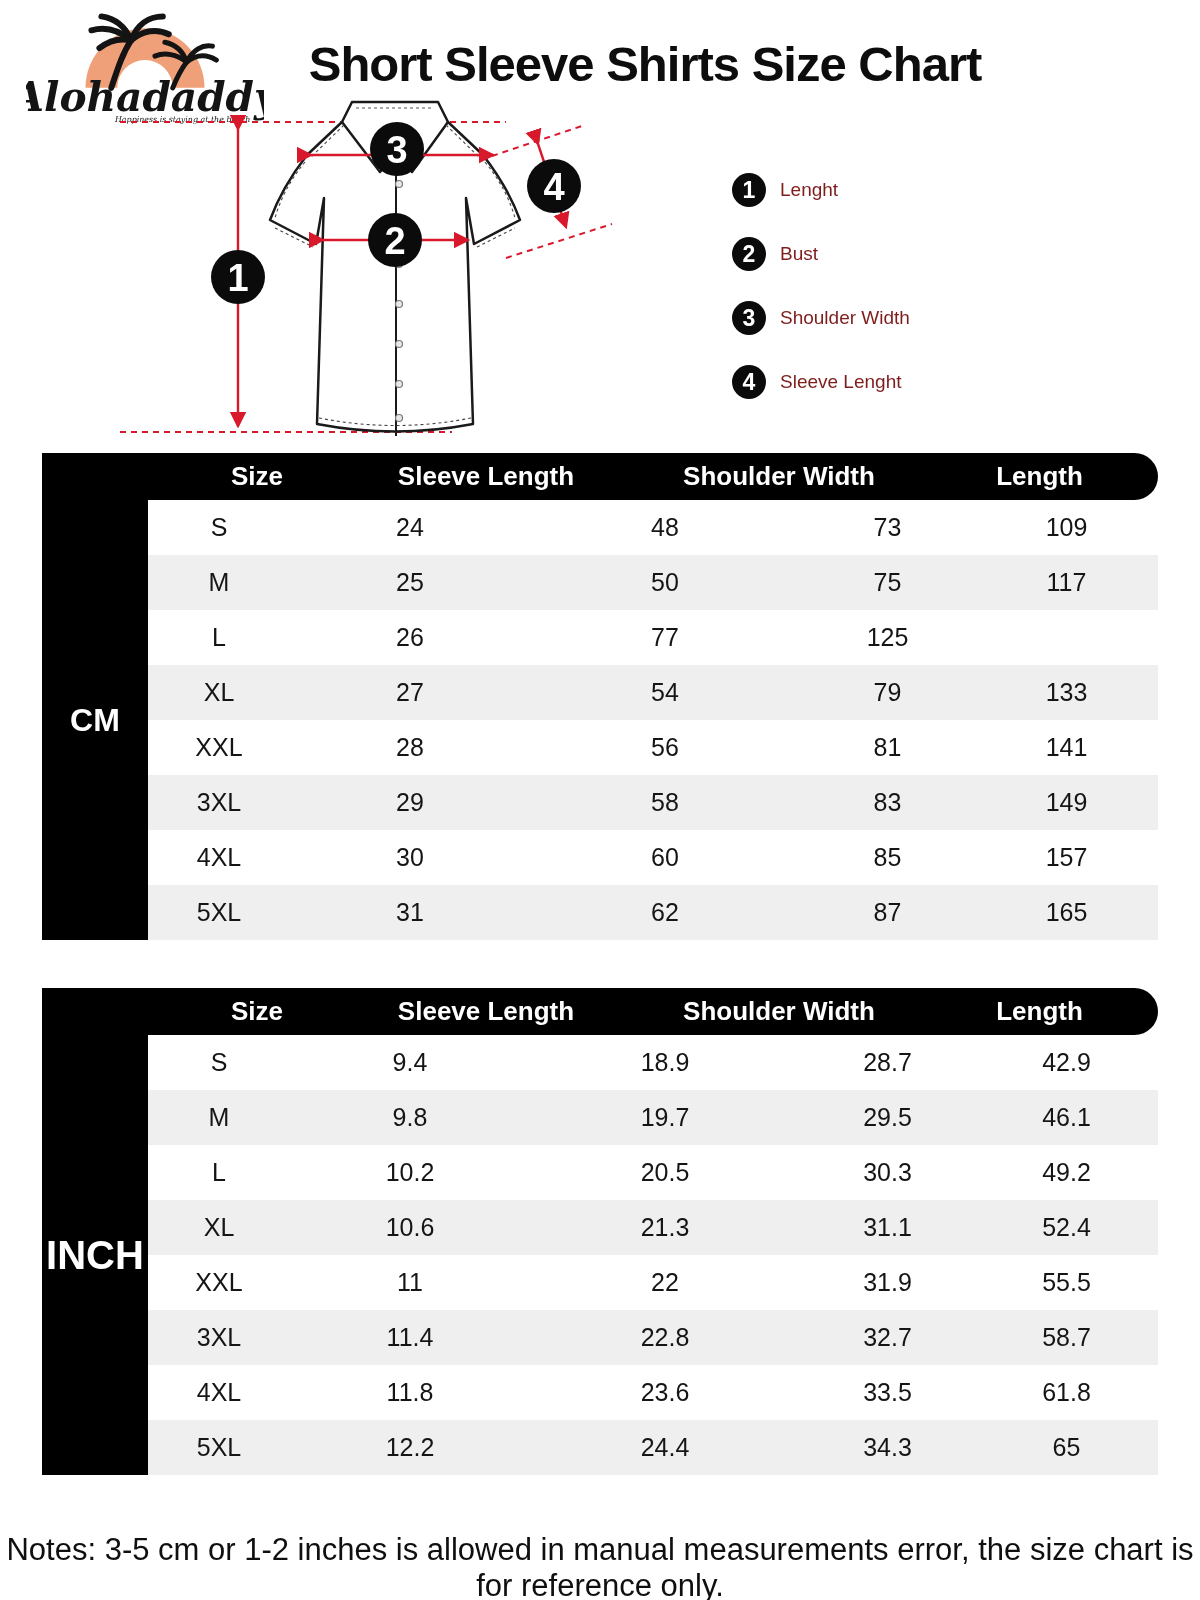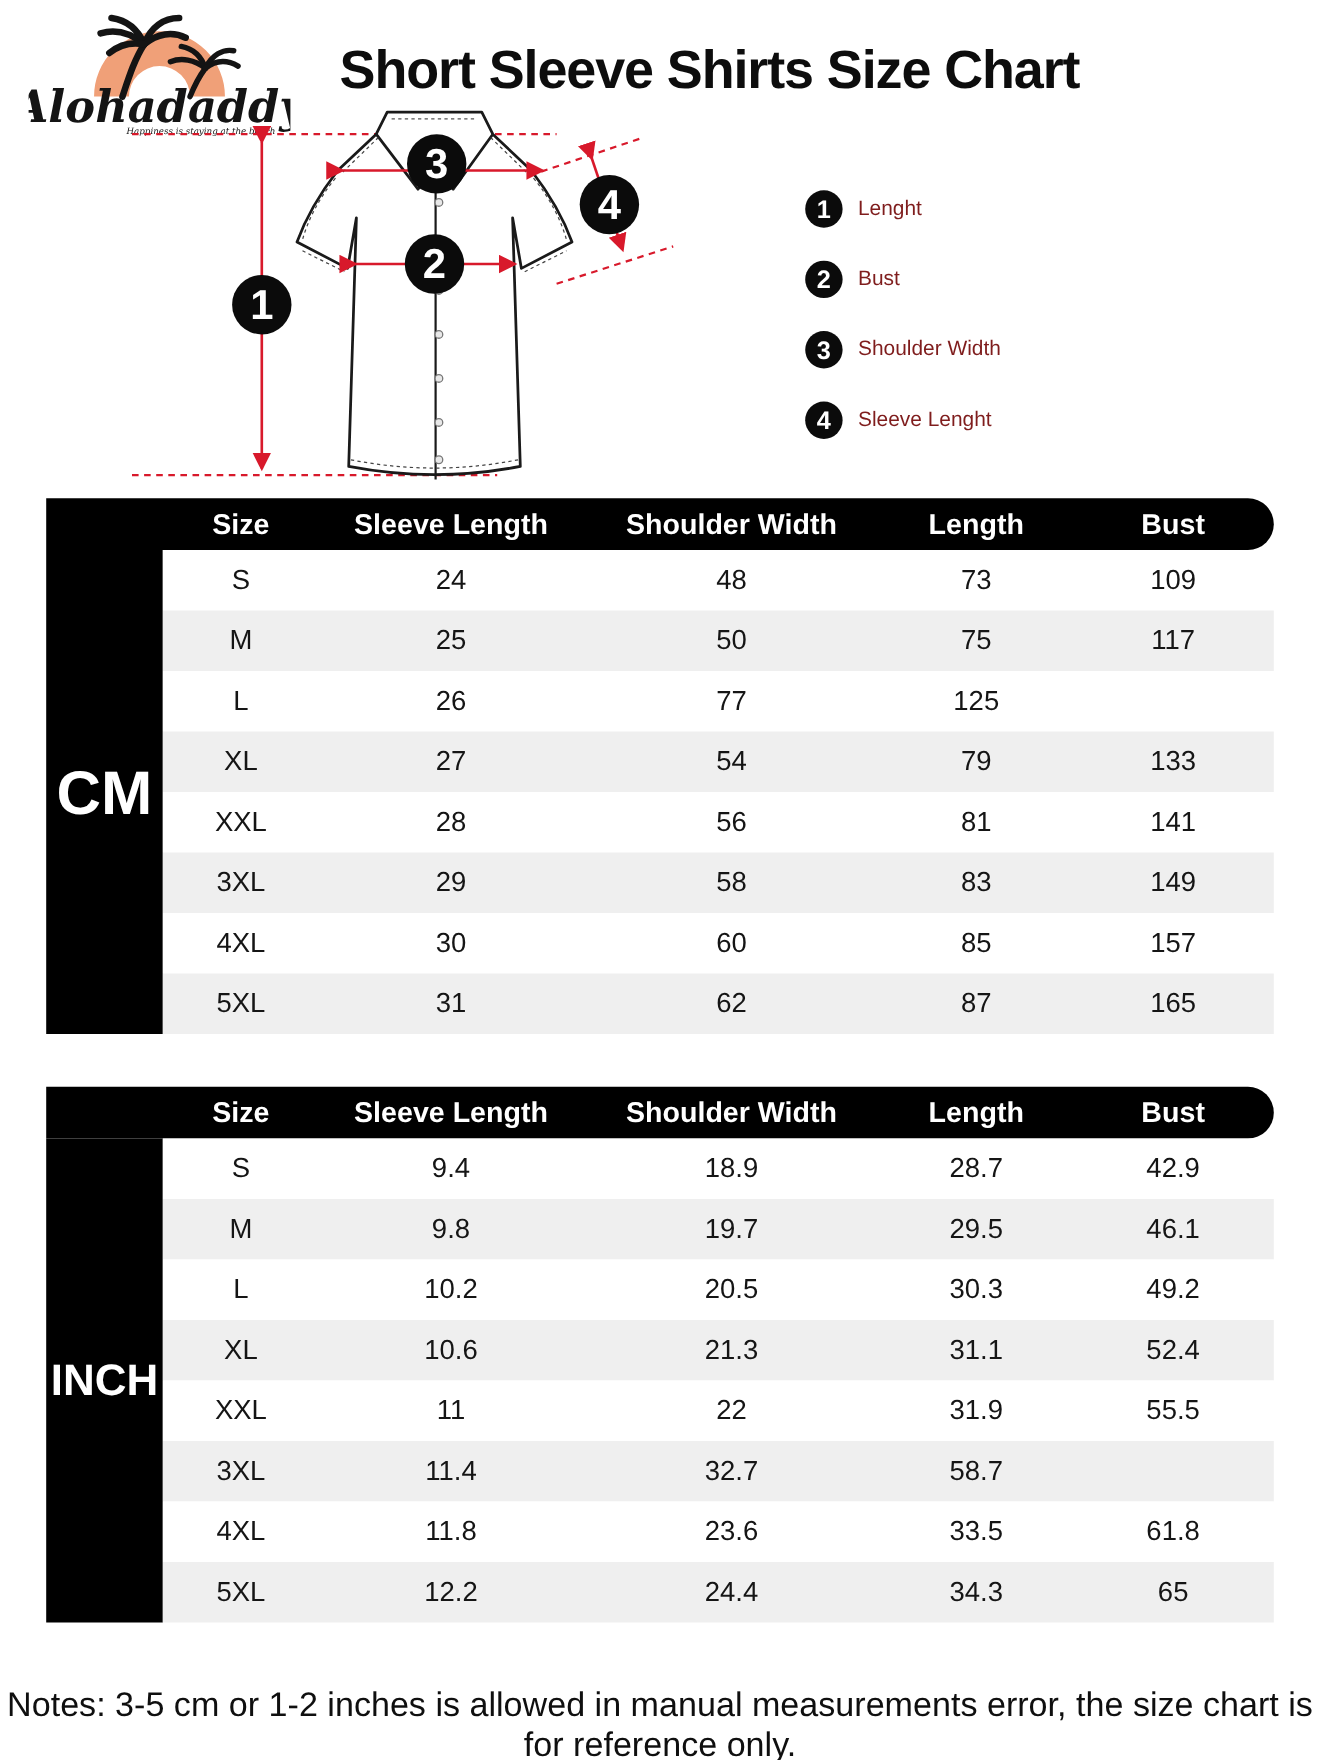--- a/index.html
+++ b/index.html
@@ -19,27 +19,27 @@
     display:inline-flex; align-items:center; justify-content:center;
     font-size:23px; font-weight:bold; margin-right:14px; }
   .llabel { font-size:19px; color:#7f1d1d; }
 
   .size-table { position:absolute; left:42px; width:1116px; }
   .table-cm { top:453px; }
   .table-inch { top:988px; }
 
   .thead { display:grid; grid-template-columns:106px 142px 240px 270px 175px 183px;
     background:#000; height:47px; border-radius:0 26px 26px 0; color:#fff;
-    font-weight:bold; font-size:26px; align-items:center; }
+    font-weight:bold; font-size:26px; align-items:center;gap:38px; }
   .hcell { text-align:center; }
 
   .tbody { display:flex; }
   .unit-col { width:106px; background:#000; color:#fff; display:flex;
     align-items:center; justify-content:center; font-weight:bold; }
-  .unit-cm { font-size:56px; }
+  .unit-cm { font-size:32px; }
   .unit-inch { font-size:40px; }
   .rows { flex:1; }
   .trow { display:grid; grid-template-columns:142px 240px 270px 175px 183px;
     height:55px; align-items:center; background:#fff; }
   .trow.alt { background:#efefef; }
   .tcell { text-align:center; font-size:25px; color:#151515; }
 
   .note { position:absolute; left:0; top:1532px; width:1200px; text-align:center;
     font-size:31px; color:#0f0f0f; }
 </style>
@@ -272,20 +272,21 @@
         <div class="trow">
           <div class="tcell">XXL</div>
           <div class="tcell">11</div>
           <div class="tcell">22</div>
           <div class="tcell">31.9</div>
           <div class="tcell">55.5</div>
         </div>
         <div class="trow alt">
           <div class="tcell">3XL</div>
           <div class="tcell">11.4</div>
+          <div class="tcell">22.8</div>
           <div class="tcell">32.7</div>
           <div class="tcell">58.7</div>
         </div>
         <div class="trow">
           <div class="tcell">4XL</div>
           <div class="tcell">11.8</div>
           <div class="tcell">23.6</div>
           <div class="tcell">33.5</div>
           <div class="tcell">61.8</div>
         </div>

